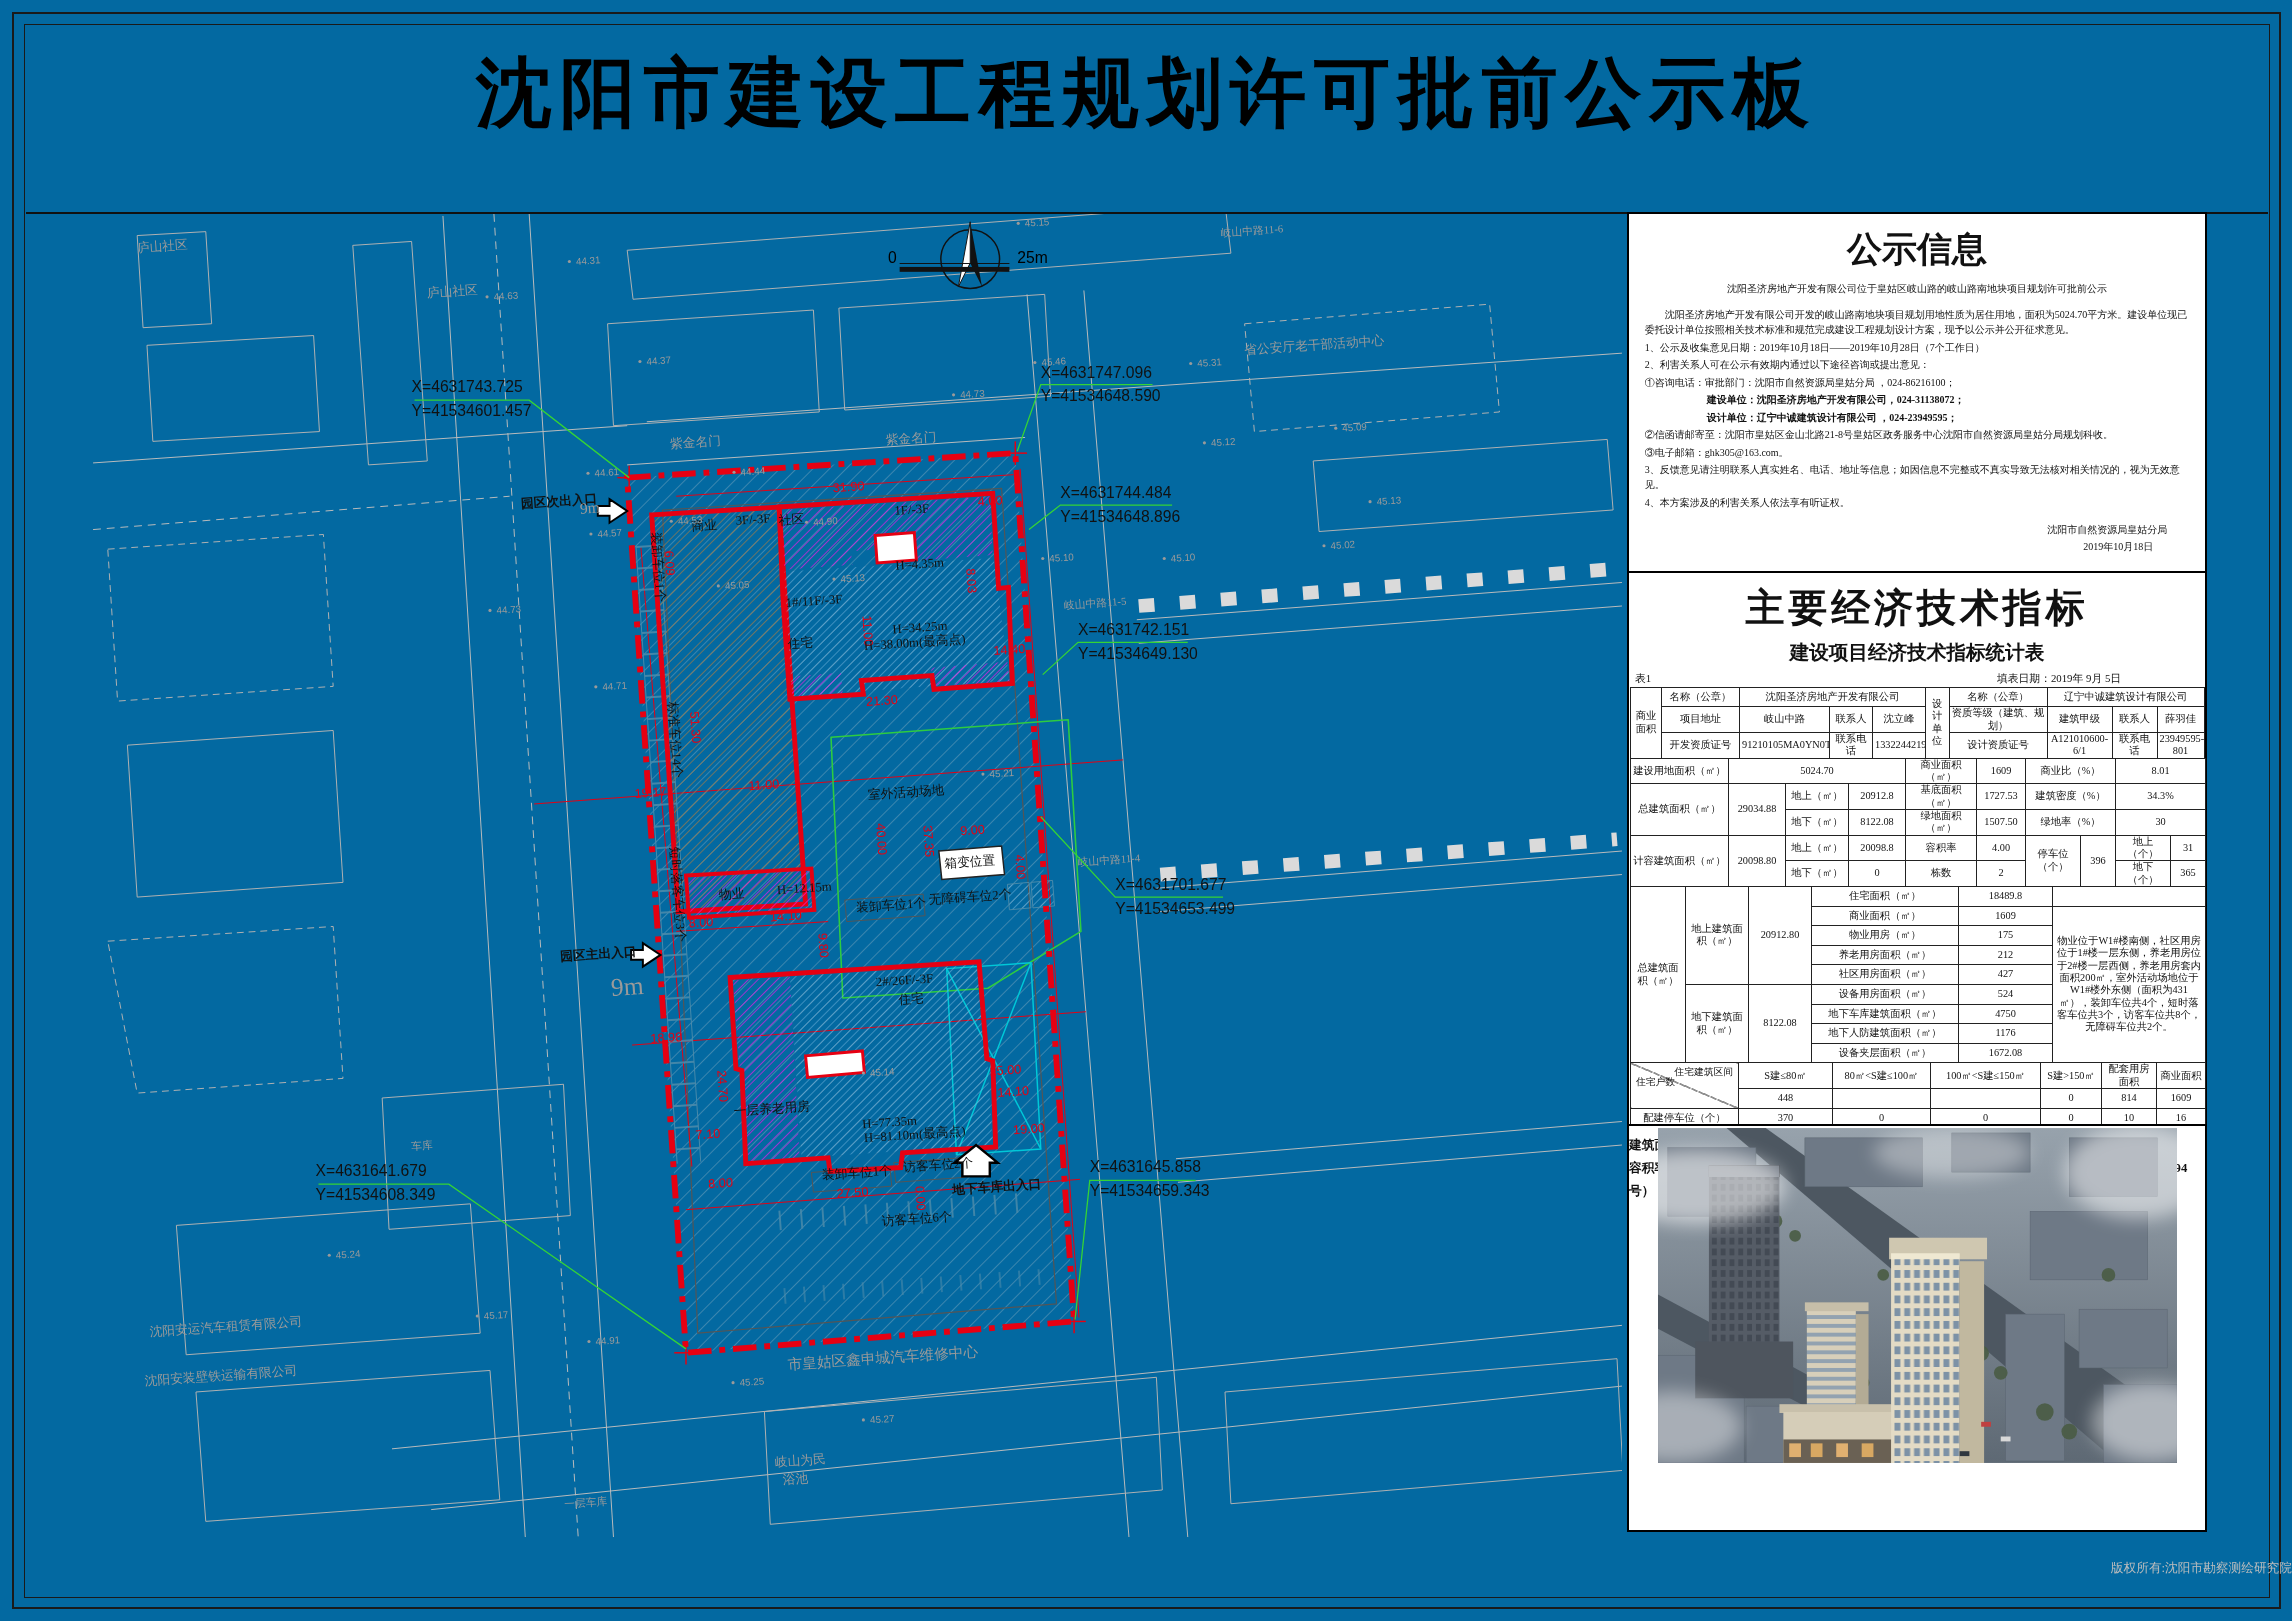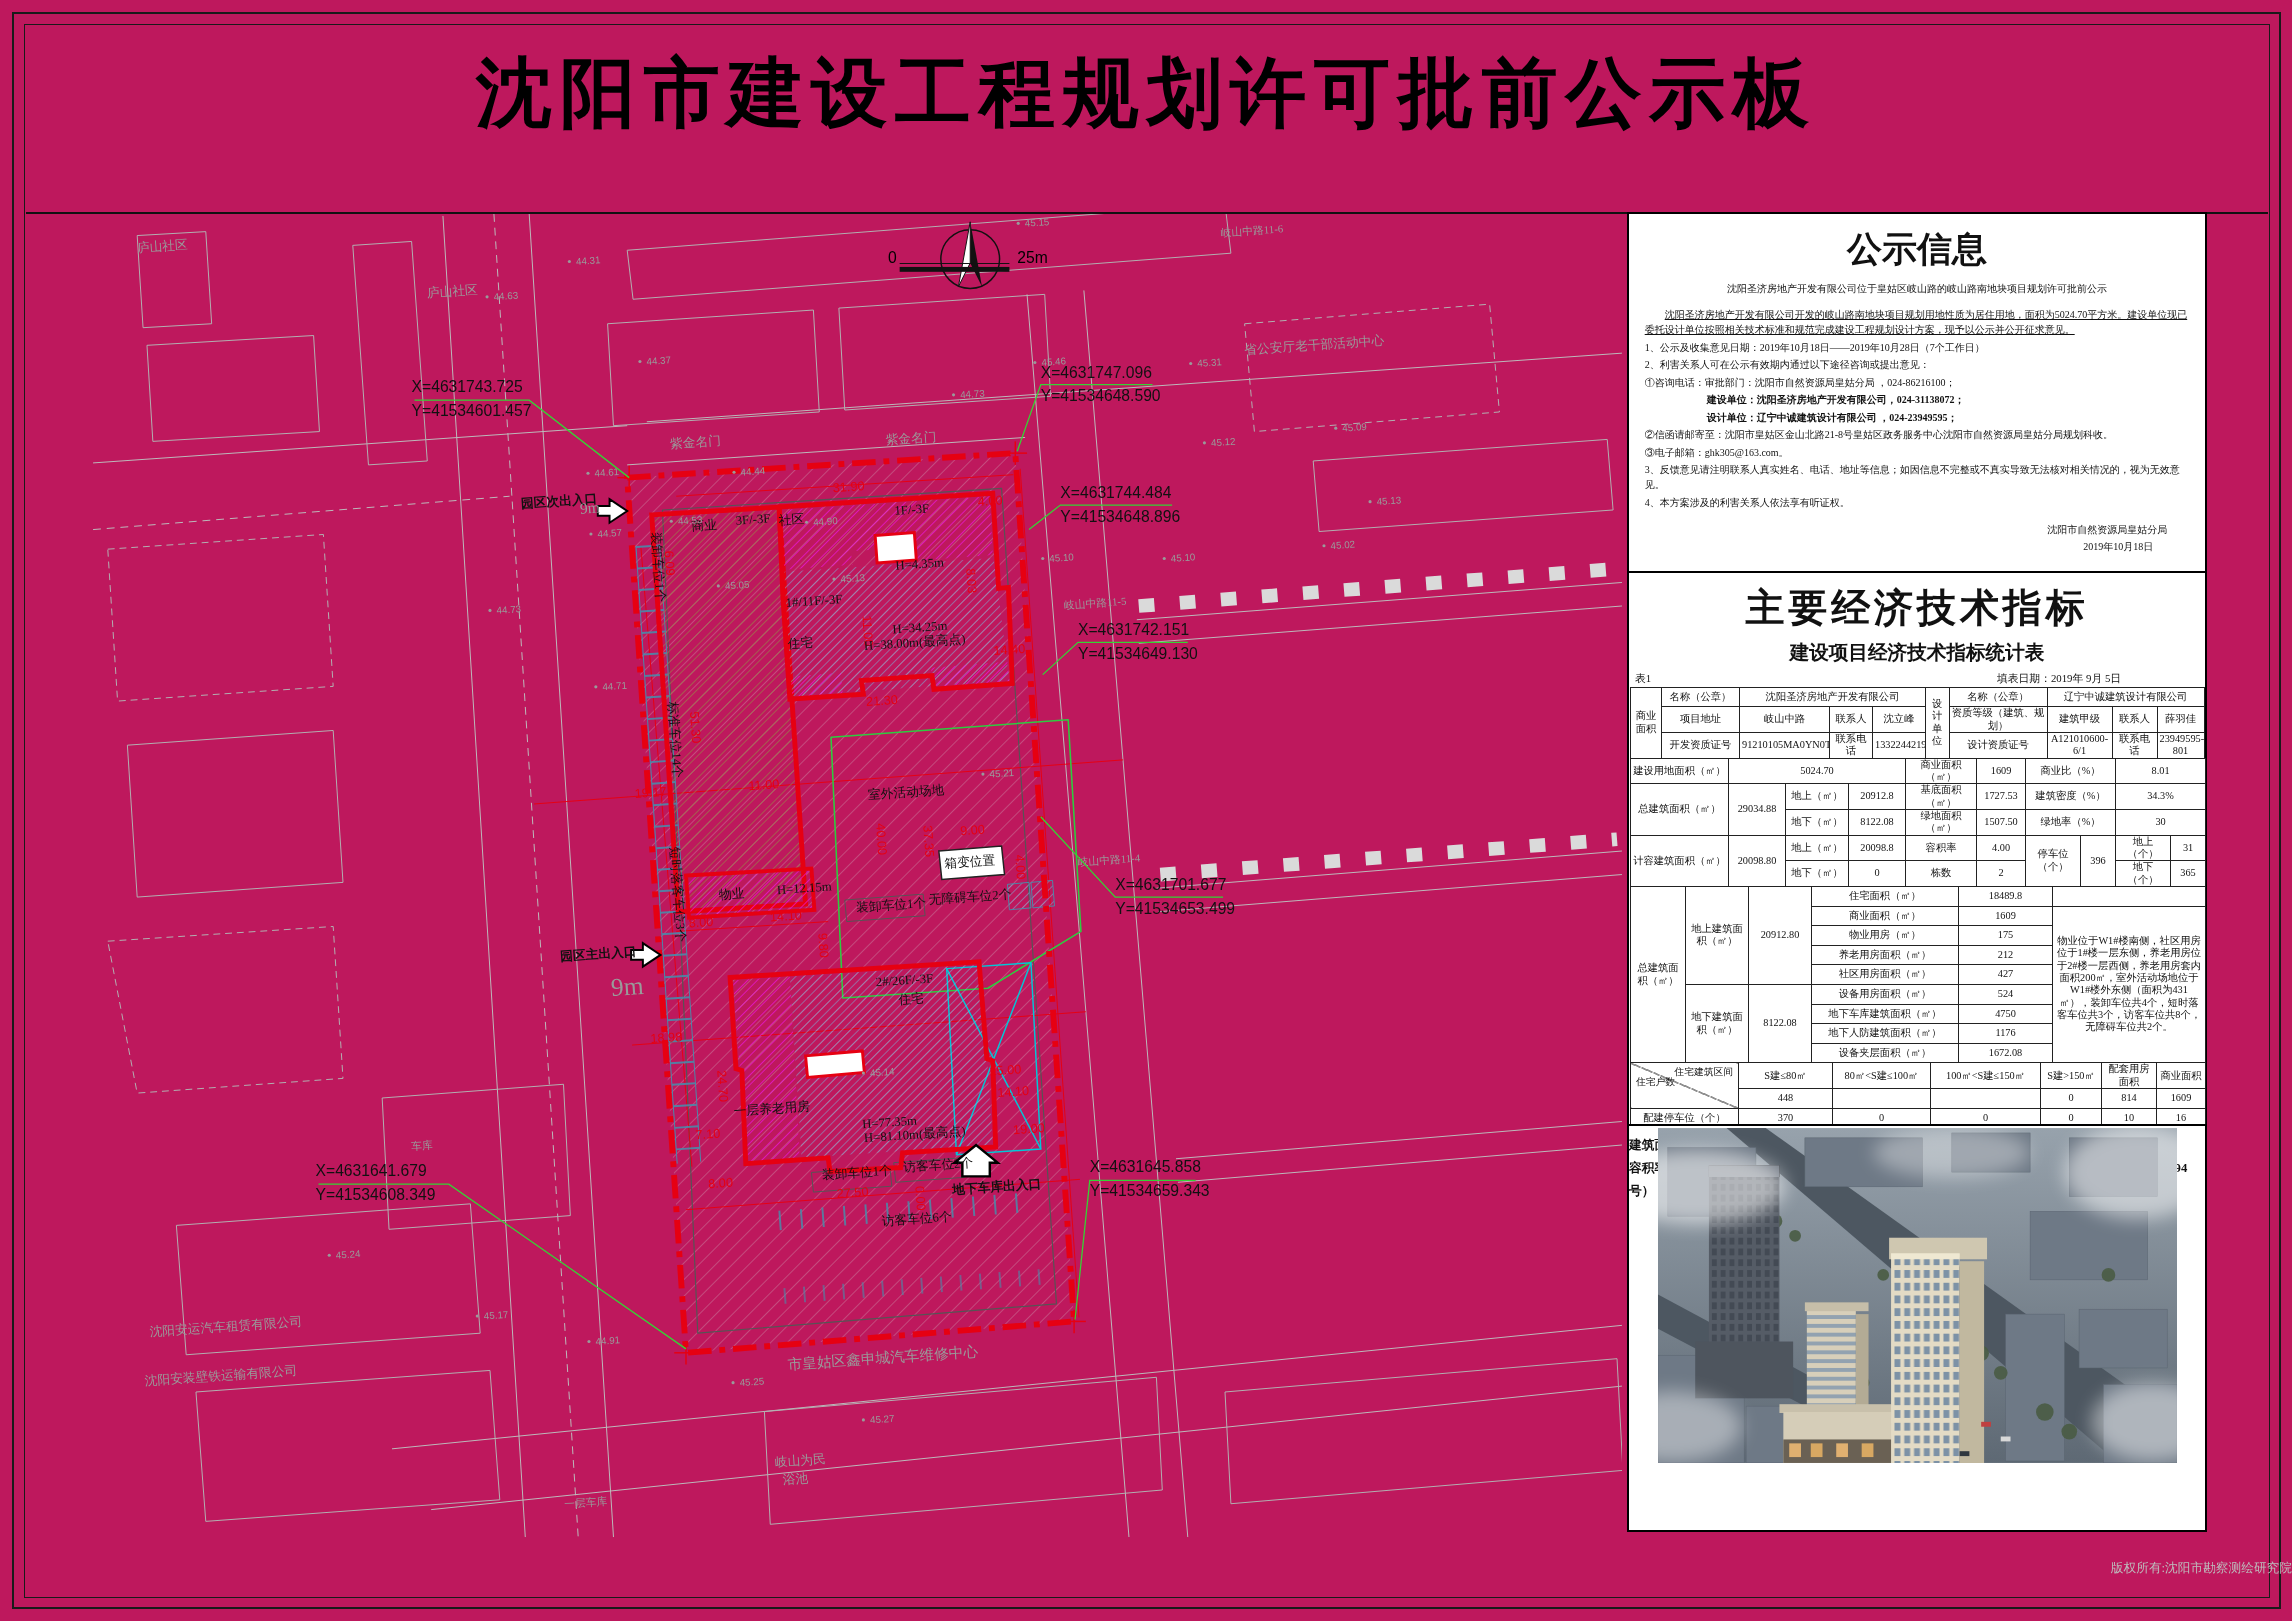--- a/index.html
+++ b/index.html
@@ -1,16 +1,16 @@
 <!DOCTYPE html>
 <html><head>
 <meta charset="utf-8">
 <style>
   html,body{margin:0;padding:0;background:#888;}
-  #screen{position:relative;width:2293px;height:1621px;background:#be185d;overflow:hidden;
+  #screen{position:relative;width:2293px;height:1621px;background:#0369a1;overflow:hidden;
           font-family:"Liberation Serif",serif;color:#111;}
   .frame-outer{position:absolute;inset:11.8px;border:2px solid #1a1a1a;pointer-events:none;}
   .frame-inner{position:absolute;inset:23.5px;border:1px solid #1a1a1a;pointer-events:none;}
   .main-title{position:absolute;top:43px;left:0;right:0;text-align:center;
               font-family:"Liberation Sans",sans-serif;font-weight:bold;font-size:76px;
               letter-spacing:7.8px;color:#000;}
   .title-rule{position:absolute;top:212px;left:25.5px;right:25.5px;border-top:2px solid #111;}
   .copyright{position:absolute;top:1560px;left:0;right:1px;text-align:right;color:#bdbdbd;font-size:12.7px;}
 
   
@@ -31,21 +31,21 @@
   .rightcol{position:absolute;left:1627px;top:214px;width:580px;}
   .rbox{border:2.5px solid #000;box-sizing:border-box;background:#fff;margin-top:-2px;}
   .box-notice{height:361px;}
   .box-ind{height:555px;}
   .box-aerial{height:408px;}
   .sec-title{font-family:"Liberation Sans",sans-serif;font-weight:bold;text-align:center;}
   .notice-title{font-size:35px;margin:11.8px 0 7.8px;}
   .notice-body{padding:0 15.7px;font-size:10px;line-height:1.5;}
   .nl{margin:2.5px 0;}
   .nl.ctr{text-align:center;margin:2px 0 11.8px;}
-  .nl.ind{text-indent:2em;text-decoration:underline;}
+  .nl.ind{text-indent:2em;}
   .nl.sub{padding-left:6.2em;font-weight:bold;}
   .nl.rt{text-align:right;padding-right:2.2em;margin-top:11.8px;}
   .nl.rt2{margin-top:2px;padding-right:3.6em;}
   .ind-title{font-size:39px;letter-spacing:3.9px;margin:7.8px 0 3.9px;}
   .ind-sub{font-family:"Liberation Serif",serif;font-size:19.6px;font-weight:bold;text-align:center;margin:2px 0 5.9px;}
   .tagrow{display:flex;justify-content:space-between;font-size:10.8px;padding:0 5.9px 2px 5.9px;}
   .tagrow .date{margin-right:78px;}
   #indicator-tables{width:574px;margin:0 auto;}
   table.ind-t{border-collapse:collapse;table-layout:fixed;width:574px;margin-top:-1px;}
   table.ind-t td{border:1px solid #222;text-align:center;font-size:10.3px;padding:0 2px;height:18.6px;

